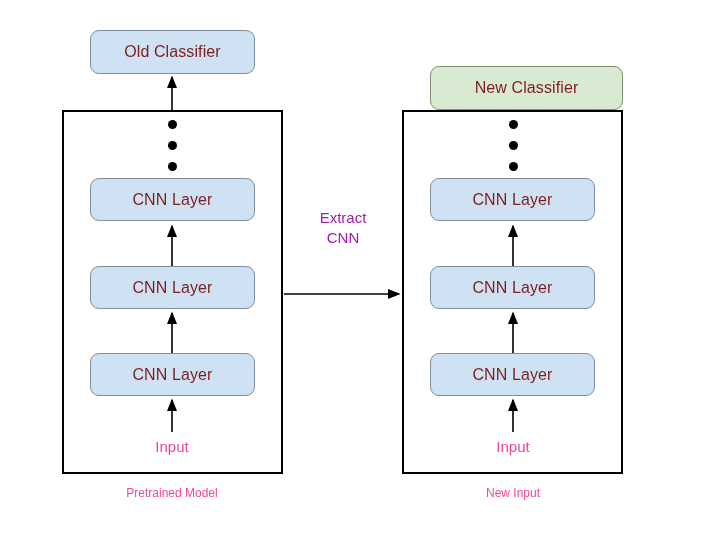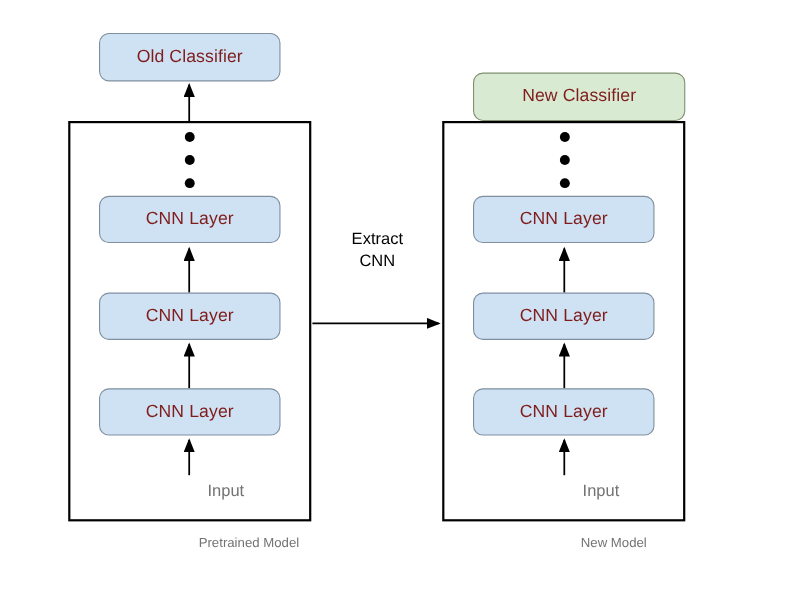--- a/index.html
+++ b/index.html
@@ -38,30 +38,30 @@
     position: absolute;
     box-sizing: border-box;
     border: 2px solid #000000;
     background: transparent;
   }
 
   
   .label {
     position: absolute;
     font-size: 15px;
-    color: #737373;
+    color: #ec4899;
     white-space: nowrap;
-    text-align: right;
+    text-align: center;
   }
   .label.big { font-size: 12px; }
 
   .multiline {
     position: absolute;
     font-size: 15px;
-    color: #000000;
+    color: #a21caf;
     text-align: center;
     line-height: 20px;
   }
 
   
   .dot {
     position: absolute;
     width: 9px;
     height: 9px;
     border-radius: 50%;
@@ -157,15 +157,15 @@
   <div class="rbox blue" style="left:430px; top:266px; width:165px; height:43px;">
     <span>CNN Layer</span>
   </div>
 
   <div class="rbox blue" style="left:430px; top:353px; width:165px; height:43px;">
     <span>CNN Layer</span>
   </div>
 
   <div class="label" style="left:463px; top:438px; width:100px;">Input</div>
 
-  <div class="label big" style="left:438px; top:486px; width:150px;">New Model</div>
+  <div class="label big" style="left:438px; top:486px; width:150px;">New Input</div>
 
 </div>
 
 </body></html>

